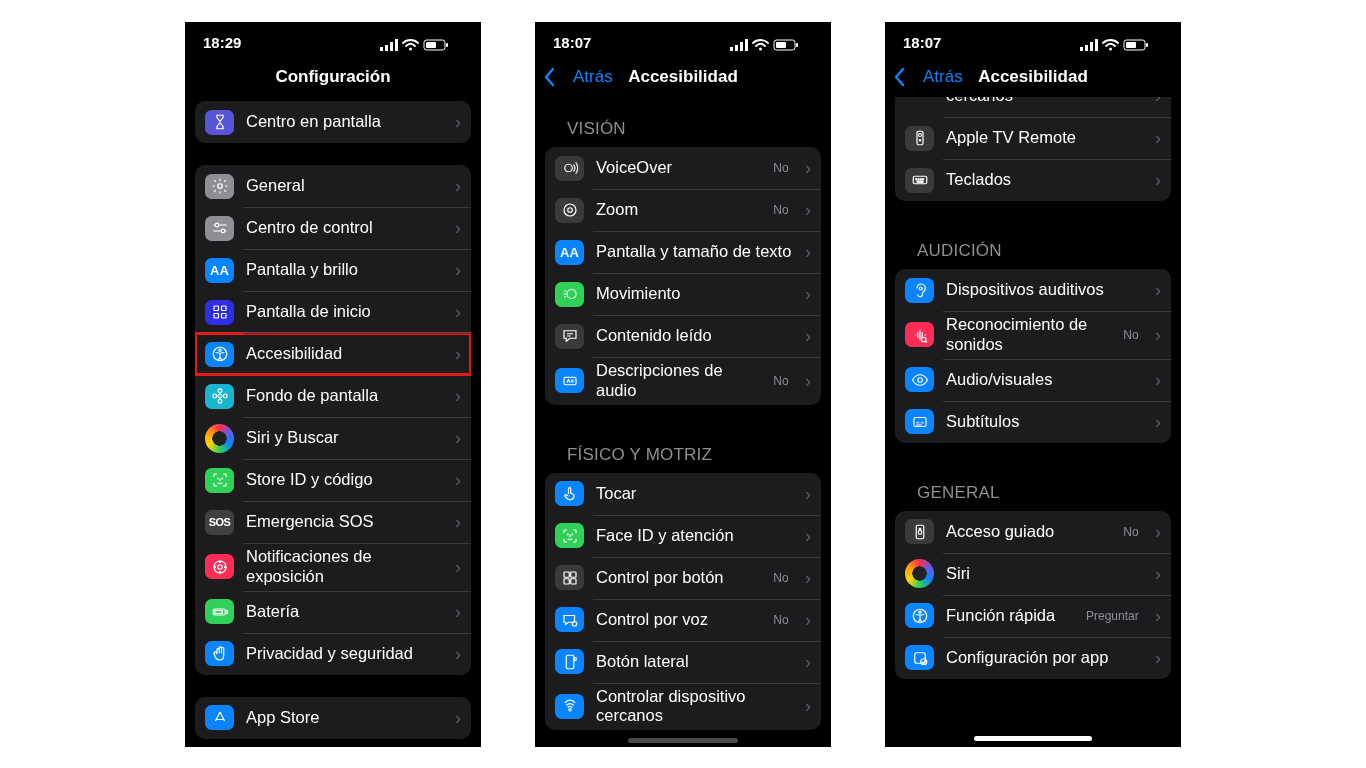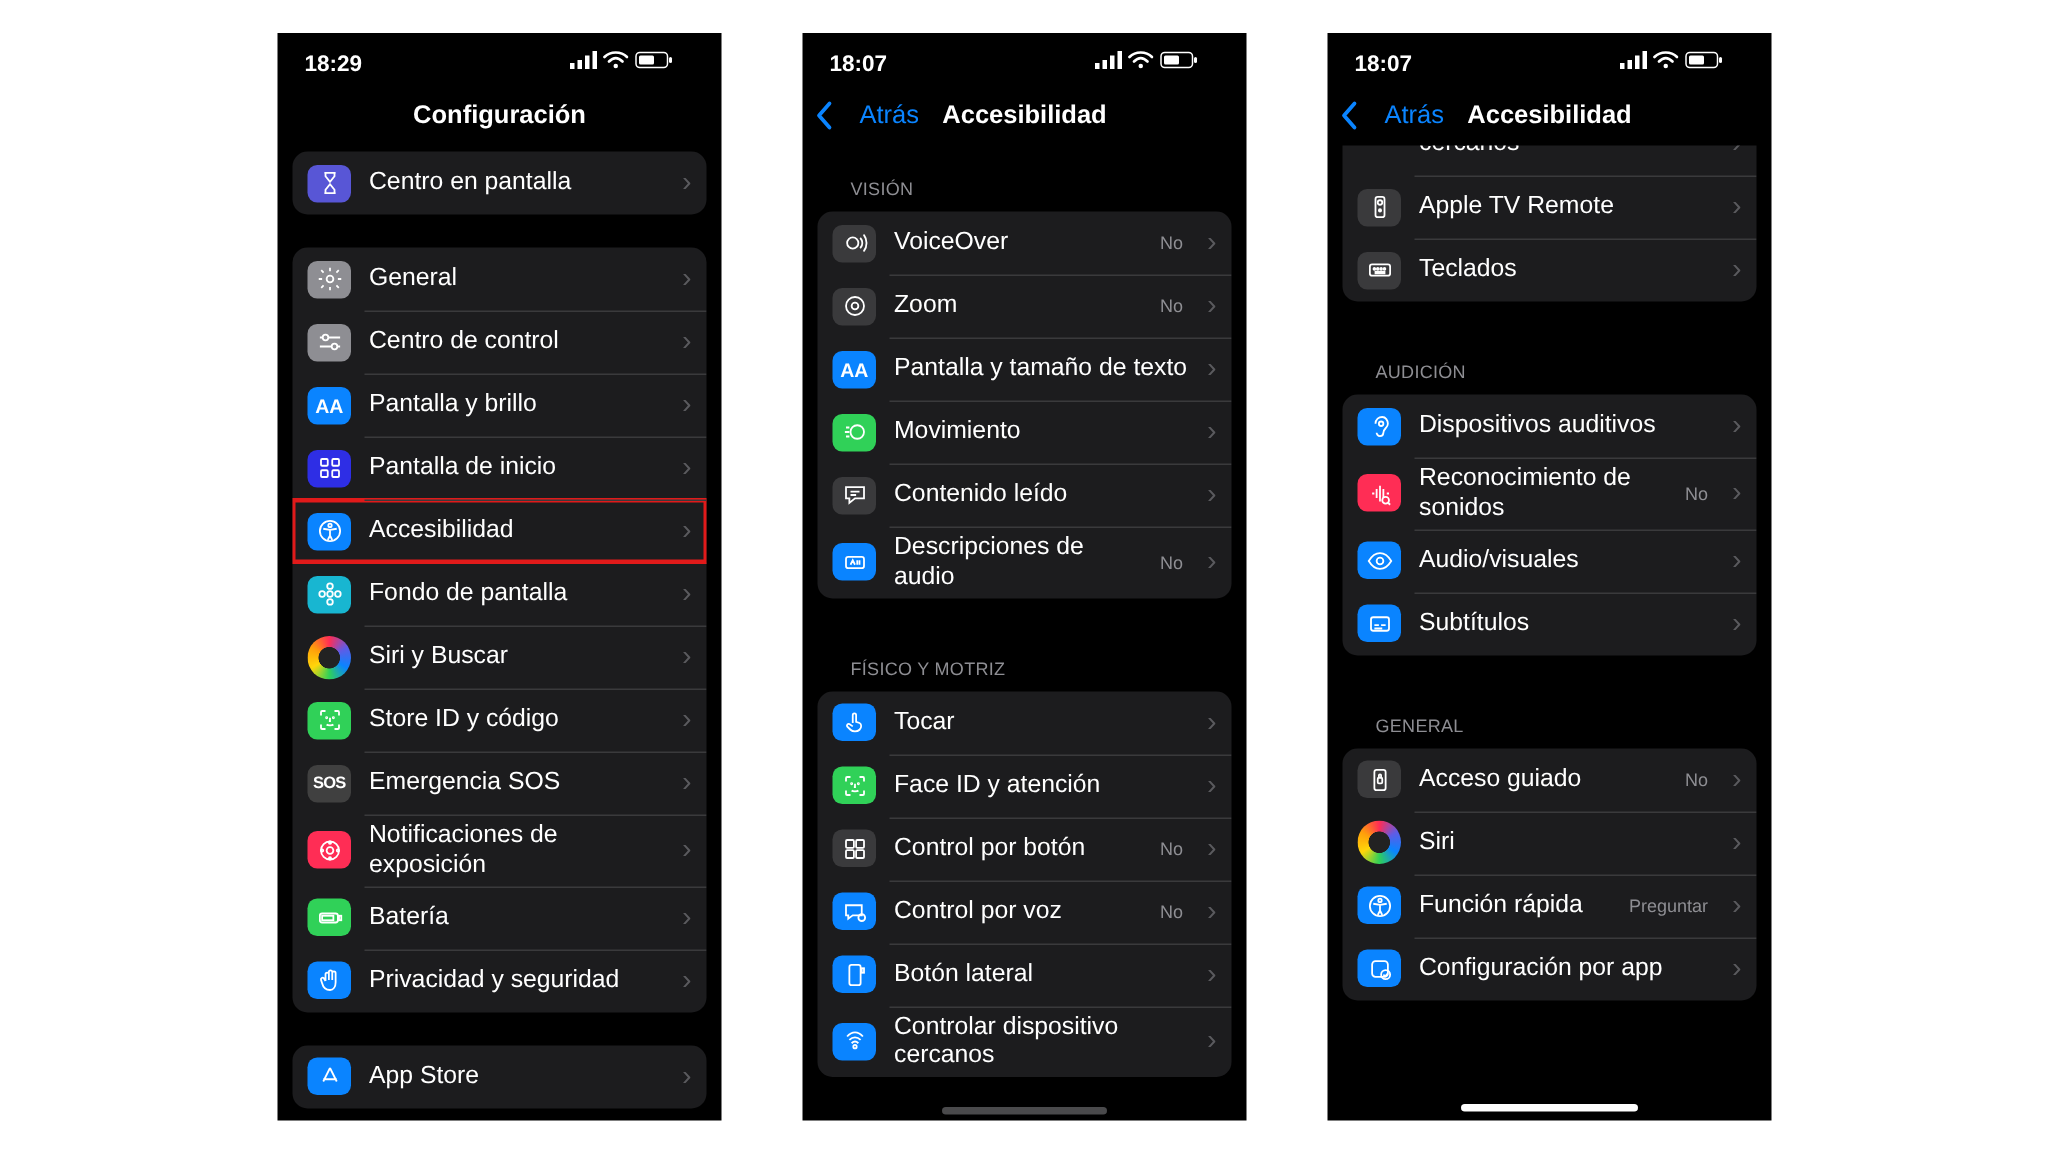--- a/index.html
+++ b/index.html
@@ -32,21 +32,21 @@
     color: var(--text);
     overflow: hidden;
     display: flex;
     flex-direction: column;
     position: relative;
   }
   
   .status-bar {
     display: flex;
     justify-content: space-between;
-    align-items: flex-start;
+    align-items: flex-end;
     padding: 12px 32px 6px 18px;
     font-size: 15px;
     font-weight: 600;
   }
   .status-icons { display: flex; align-items: center; gap: 4px; }
   
   .navbar {
     display: flex;
     align-items: center;
     justify-content: center;
@@ -64,21 +64,21 @@
     font-weight: 400;
     font-size: 17px;
     gap: 18px;
   }
   
   .content {
     flex: 1;
     overflow: hidden;
   }
   .section-header {
-    font-size: 12px;
+    font-size: 17px;
     color: var(--text-secondary);
     text-transform: uppercase;
     letter-spacing: 0.2px;
     padding: 18px 16px 8px 32px;
   }
   .group {
     background: var(--row-bg);
     border-radius: 10px;
     margin: 0 10px 22px 10px;
     overflow: hidden;

